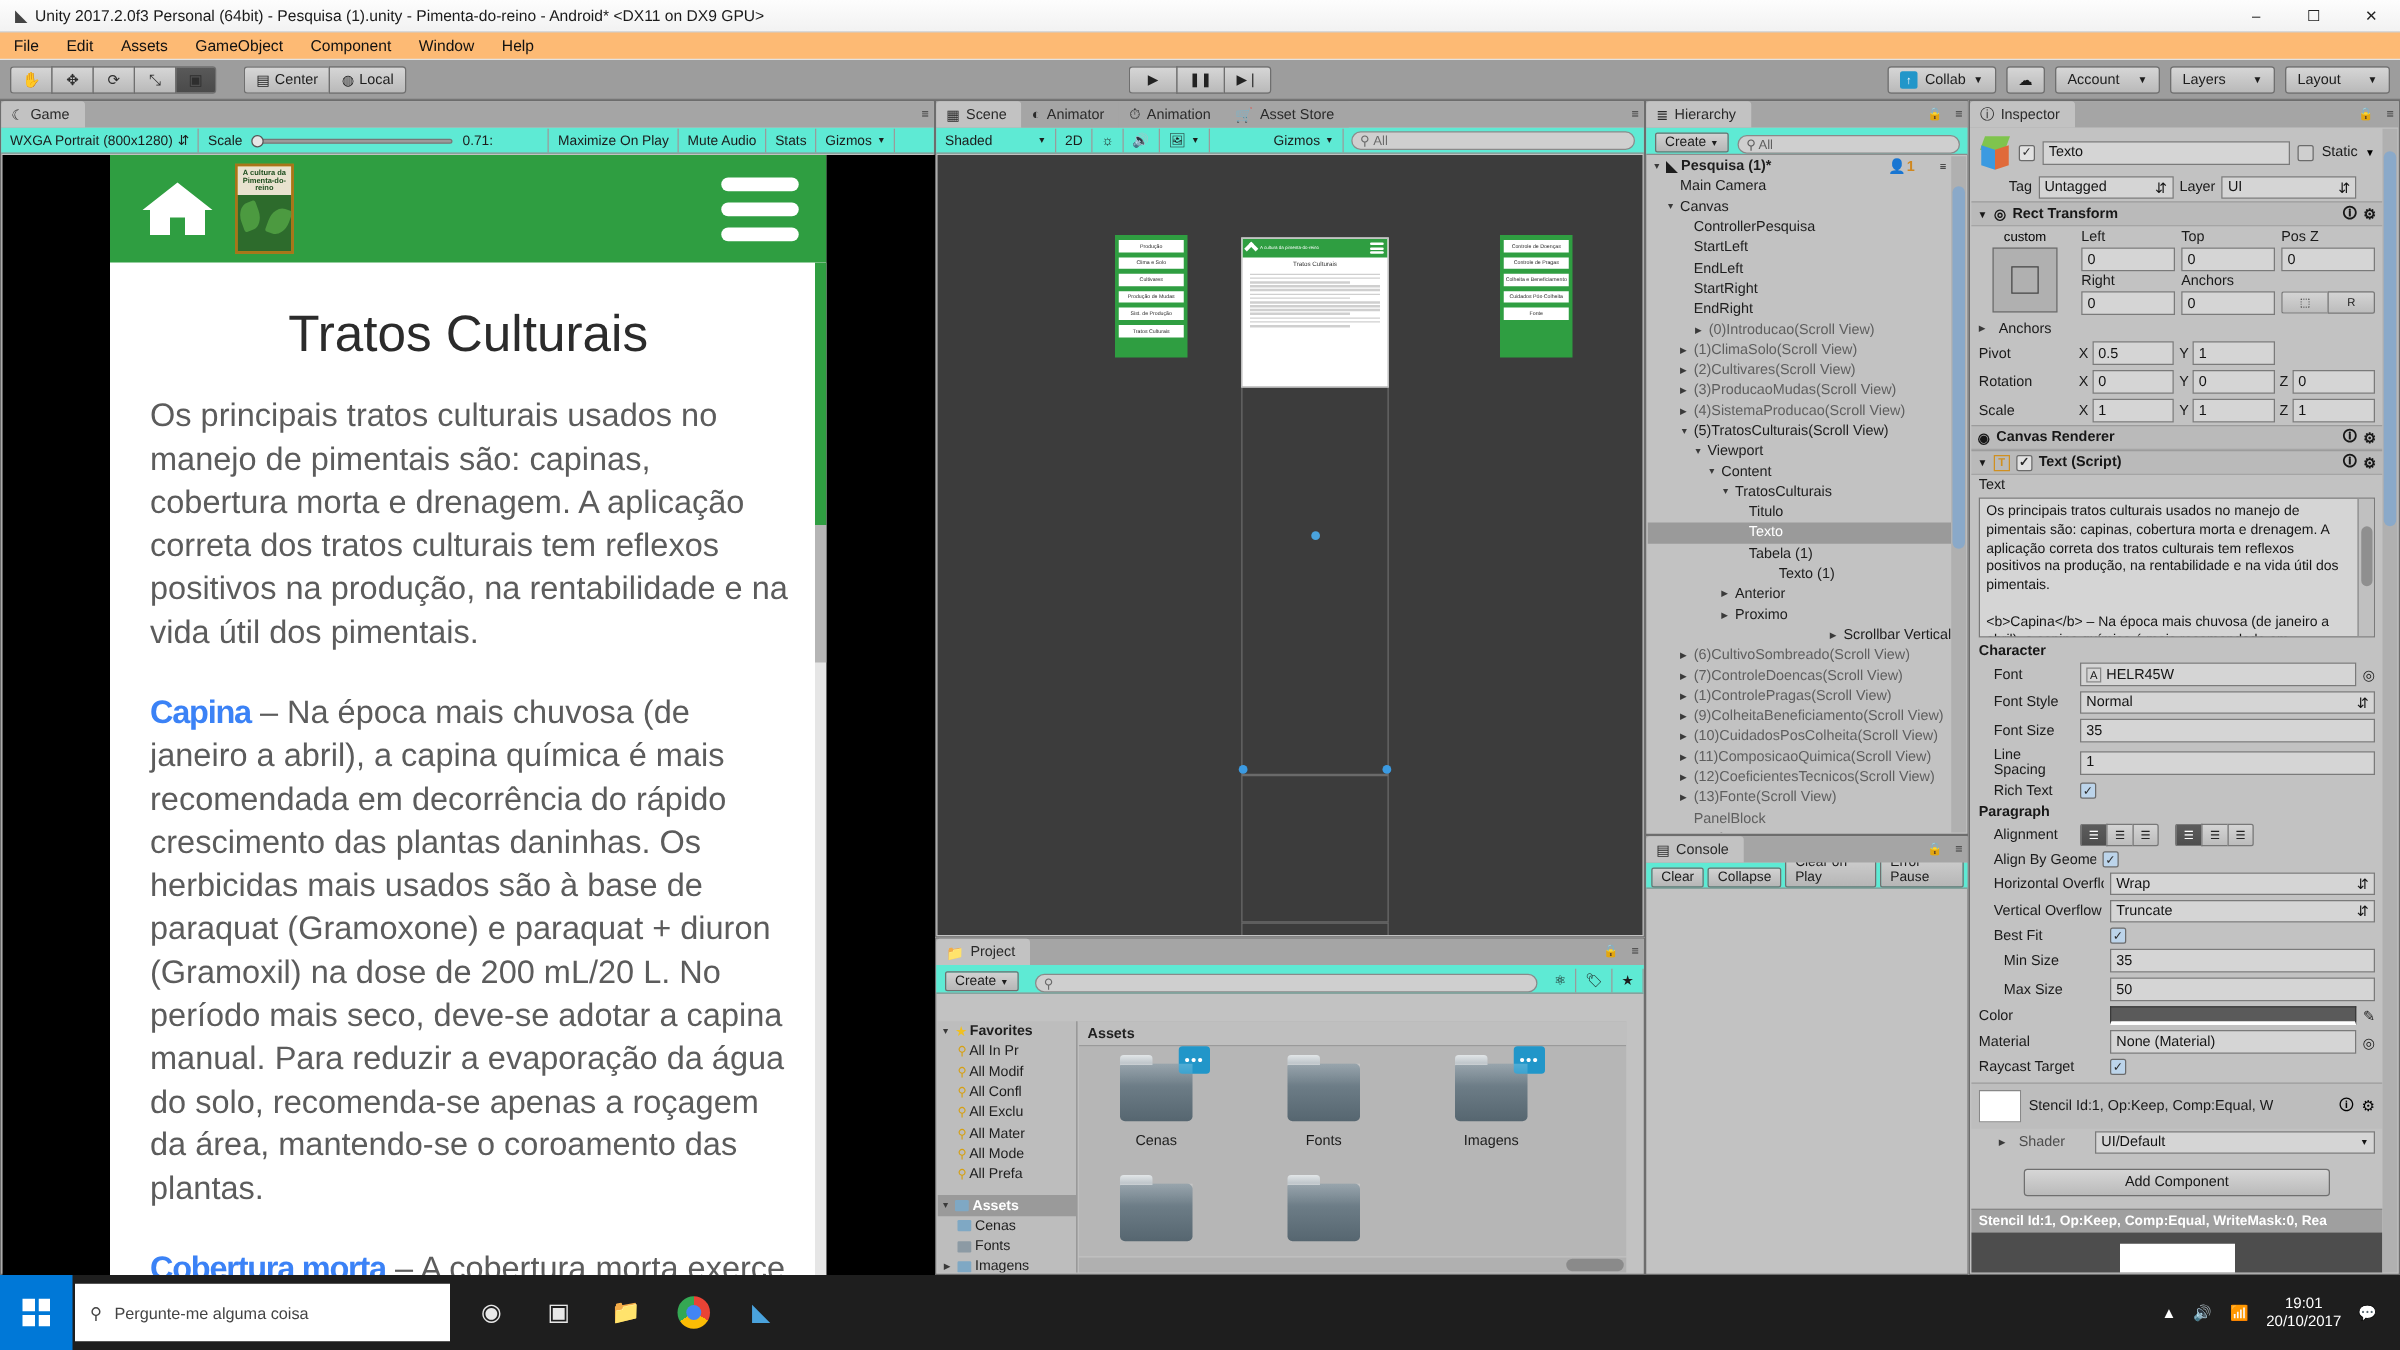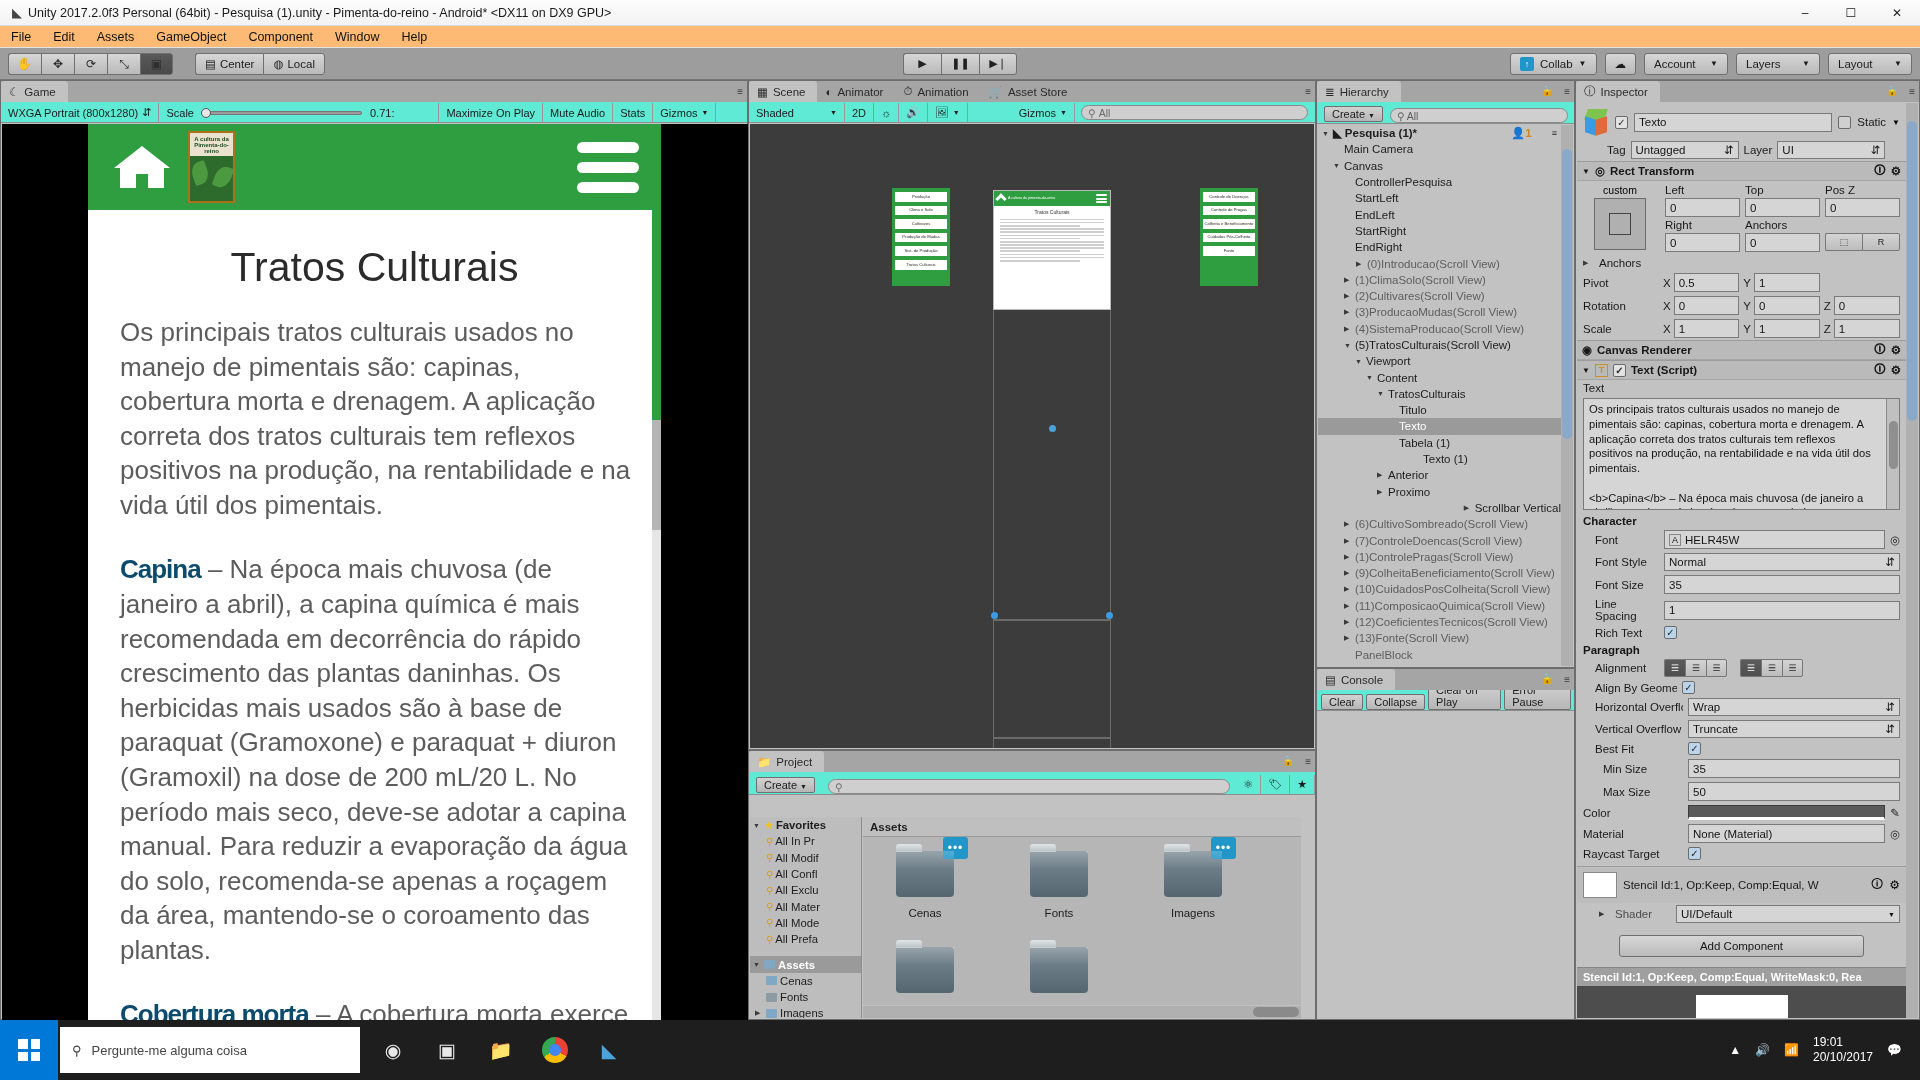--- a/index.html
+++ b/index.html
@@ -119,21 +119,21 @@
   }
   .logo-bot::before { left:2px; top:6px; transform:rotate(-20deg); }
   .logo-bot::after  { right:2px; top:10px; transform:rotate(20deg); }
   .app-title { color:#fff; font-size:27px; line-height:1.12; letter-spacing:.2px; }
   .burger { margin-left:auto; width:62px; display:flex; flex-direction:column; gap:9px; }
   .burger i { display:block; height:11px; background:#fff; border-radius:6px; }
 
   .page-title { text-align:center; font-size:41px; color:#2b2b2b; margin:34px 0 24px; }
   .page-body { padding:0 30px 0 32px; }
   .para { font-size:26px; line-height:1.33; color:#5c5c5c; margin-bottom:30px; }
-  .para b { color:#0c4a6e; font-weight:bold; letter-spacing:-1px; }
+  .para b { color:#3b82f6; font-weight:bold; letter-spacing:-1px; }
   .vscroll { position:absolute; right:0px; top:86px; width:9px; bottom:0; background:#e6e6e6; }
   .vscroll i { position:absolute; left:0; top:0; width:9px; height:210px; background:#2f9e41; display:block; }
   .vscroll .thumb2 { position:absolute; left:0; top:210px; width:9px; height:110px; background:#b5b5b5; }
 
   
   #scene-panel { left:748px; top:80px; width:568px; height:670px; }
   .scene-view { position:absolute; left:1px; top:43px; right:1px; bottom:1px; background:#3c3c3c; overflow:hidden; }
   .mini-phone {
     position:absolute; left:243px; top:66px; width:118px; height:120px; background:#fff;
     border:1px solid #b9b9b9; overflow:hidden;
@@ -273,21 +273,21 @@
   }
   .start i { display:grid; grid-template-columns:1fr 1fr; grid-gap:3px; width:22px;height:22px;}
   .start i b { background:#fff; display:block; }
   .search {
     width:300px;height:46px;background:#fff;margin-left:2px;display:flex;align-items:center;gap:10px;
     padding:0 12px; font-size:13px; color:#444;
   }
   .tb-icons { display:flex; align-items:center; gap:4px; margin-left:8px; }
   .tb-ic { width:50px;height:60px;display:flex;align-items:center;justify-content:center;font-size:19px;color:#e8e8e8;}
   .tray { margin-left:auto; display:flex; align-items:center; gap:14px; color:#fff; font-size:12px; padding-right:18px;}
-  .clock { text-align:left; line-height:1.25; font-size:12px; }
+  .clock { text-align:center; line-height:1.25; font-size:12px; }
 </style>
 </head>
 <body>
 
 <div id="app">
 
   <div class="titlebar">
     <span class="title-icon">◣</span>
     <span class="title-text">Unity 2017.2.0f3 Personal (64bit) - Pesquisa (1).unity - Pimenta-do-reino - Android* &lt;DX11 on DX9 GPU&gt;</span>
     <div class="win-btns">

